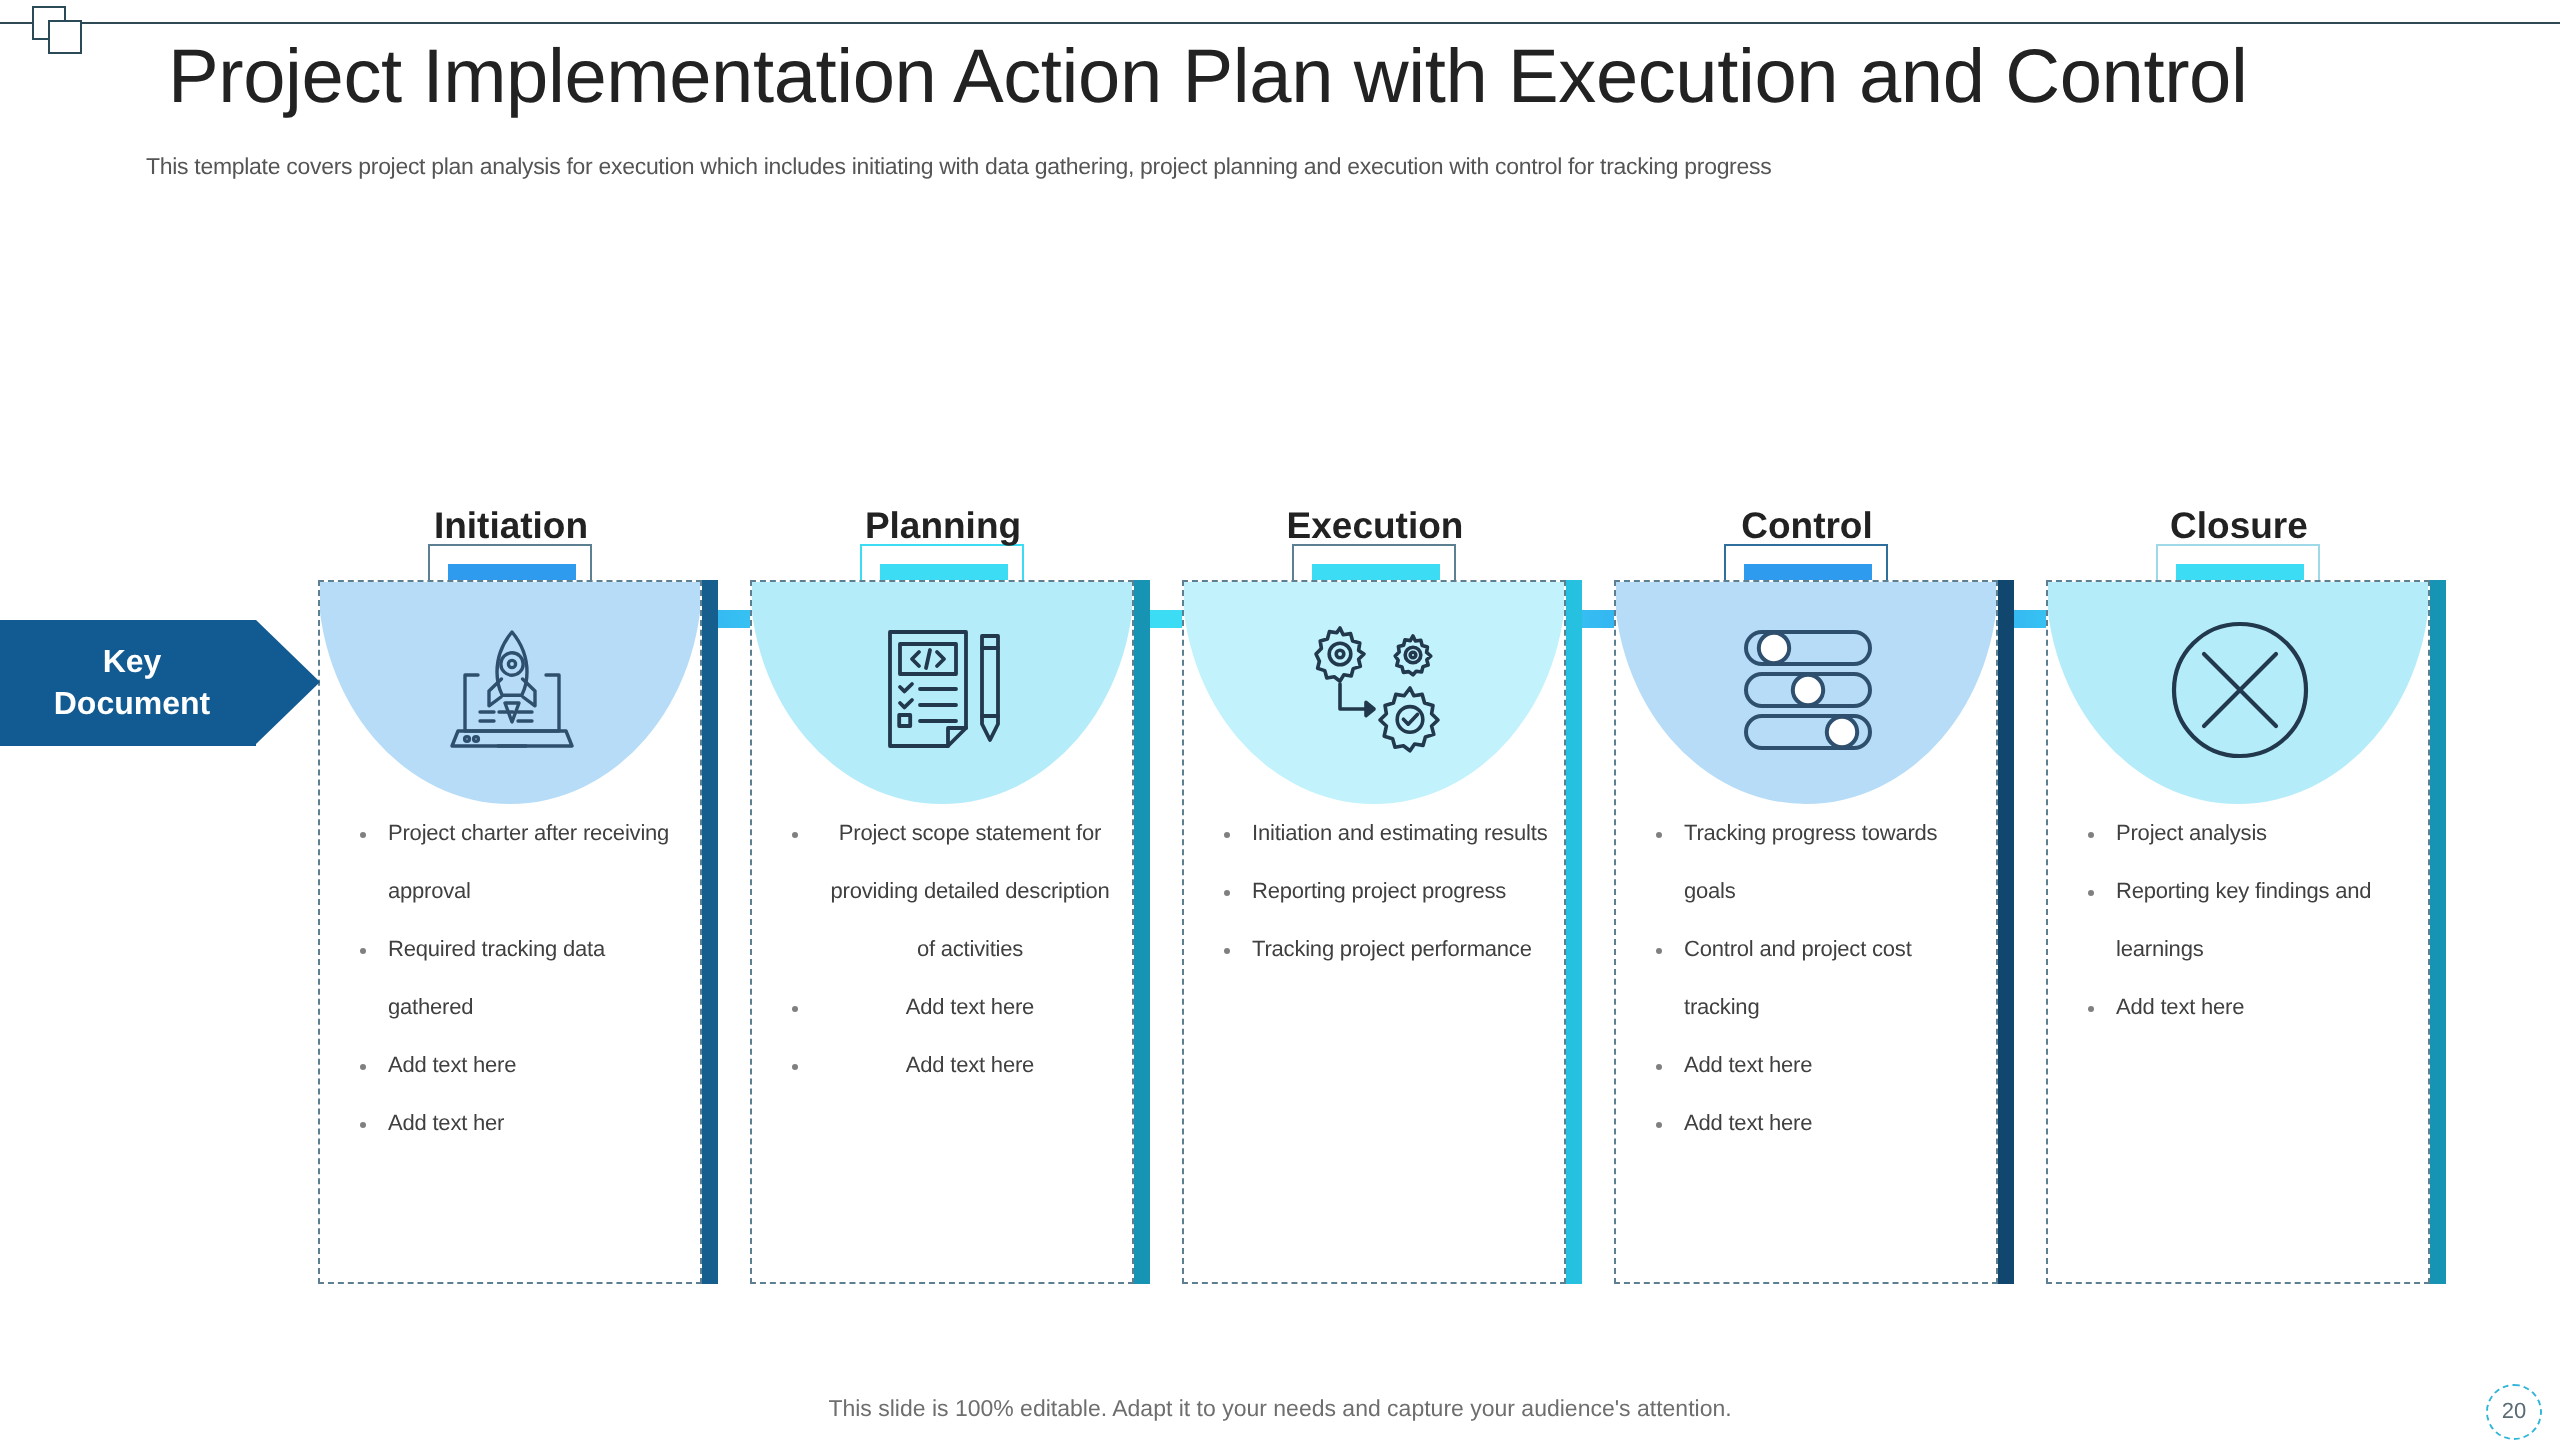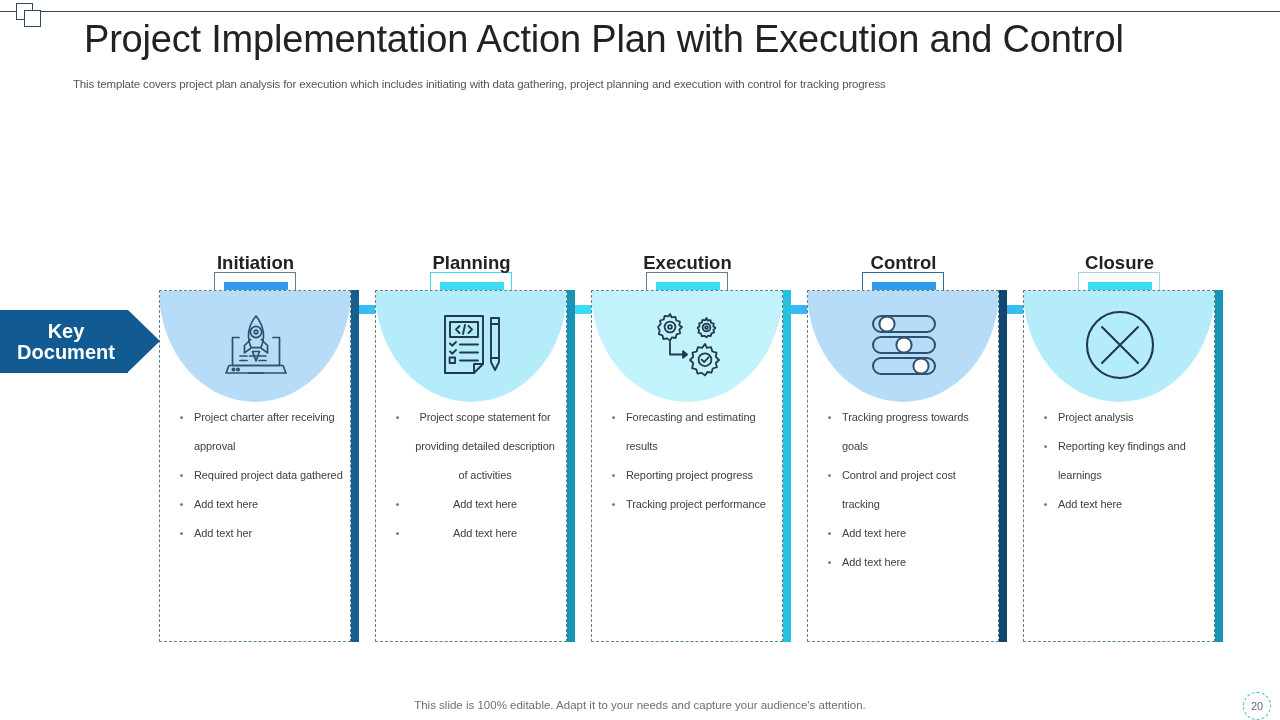--- a/index.html
+++ b/index.html
@@ -83,21 +83,21 @@
     position:absolute;left:0;top:0;width:128px;height:63px;background:#115a92;
   }
   #key-doc .kd-point{
     position:absolute;left:128px;top:0;width:0;height:0;
     border-top:31.5px solid transparent;border-bottom:31.5px solid transparent;
     border-left:32px solid #115a92;
   }
   #key-doc .kd-text{
     position:absolute;left:0;top:0;width:132px;height:63px;
     display:flex;flex-direction:column;align-items:center;justify-content:center;
-    color:#ffffff;font-size:20px;font-weight:700;line-height:21px;text-align:center;
+    color:#ffffff;font-size:16px;font-weight:700;line-height:21px;text-align:center;
   }
 
   
   #footer-note{
     position:absolute;left:0;top:699px;width:1280px;text-align:center;
     font-size:11.5px;color:#6e6e6e;
   }
   #page-badge{
     position:absolute;left:1243px;top:692px;width:26px;height:26px;
     border:1.5px dashed #31b6d8;border-radius:50%;
@@ -153,21 +153,21 @@
       <path d="M11 55.5h54l3 7.5H8z"></path>
       <path d="M31 63h14"></path>
       <path d="M22 46h7M31.5 46h7M41 46h7"></path>
       <path d="M22 50.5h7M41 50.5h7"></path>
       <circle cx="15.5" cy="59.5" r="1.2"></circle>
             <circle cx="20" cy="59.5" r="1.2"></circle>
     </svg>
         </div>
         <ul class="bullets">
           <li>Project charter after receiving approval</li>
-          <li>Required project data gathered</li>
+          <li>Required tracking data gathered</li>
           <li>Add text here</li>
           <li>Add text her</li>
         </ul>
       </div>
     </div>
     <div class="card-wrap" style="left: 375px; text-align: center;">
       <div class="card-shadow" style="background: rgb(23, 147, 180);"></div>
       <div class="card">
         <div class="card-arc" style="background: rgb(181, 236, 250);"></div>
         <div class="card-icon">
@@ -212,21 +212,21 @@
       <g transform="translate(37,32)">
         <path d="M15 0l1.9 3.9 4.2-.7 1.2 4.3 4.2 1.2-.7 4.2L29 16l-3.2 3 1.1 4.2-4.2 1.3-1.2 4.2-4.2-.7L15 31.4l-3.3-2.5-4.2.7-1.2-4.2-4.2-1.3L3.2 19 0 16l3.2-3.1-.7-4.2 4.2-1.2 1.2-4.3 4.2.7z"></path>
         <circle cx="15" cy="15.7" r="6.4"></circle>
         <path d="M11.7 15.6l2.4 2.5 4.6-4.9"></path>
       </g>
       <path d="M17 30v12.5h16.5"></path>
       <path d="M30 39.2l4 3.3-4 3.3z" fill="#22384c"></path>
     </svg>
         </div>
         <ul class="bullets">
-          <li>Forecasting and estimating results</li>
+          <li>Initiation and estimating results</li>
           <li>Reporting project progress</li>
           <li>Tracking project performance</li>
         </ul>
       </div>
     </div>
     <div class="card-wrap" style="left: 807px;">
       <div class="card-shadow" style="background: rgb(17, 71, 111);"></div>
       <div class="card">
         <div class="card-arc" style="background: rgb(182, 220, 247);"></div>
         <div class="card-icon">

